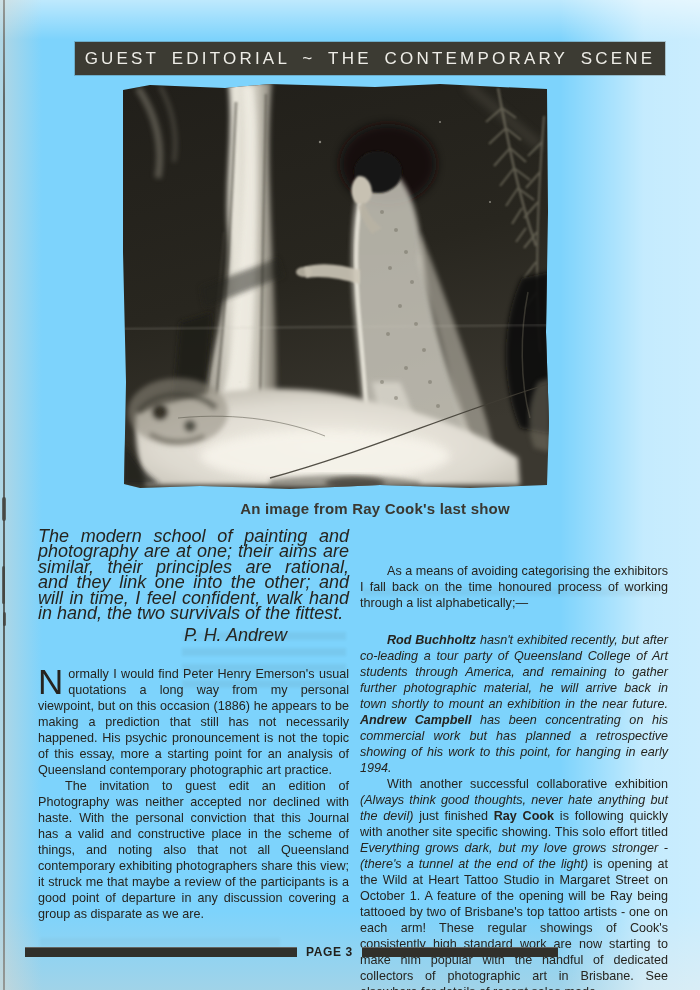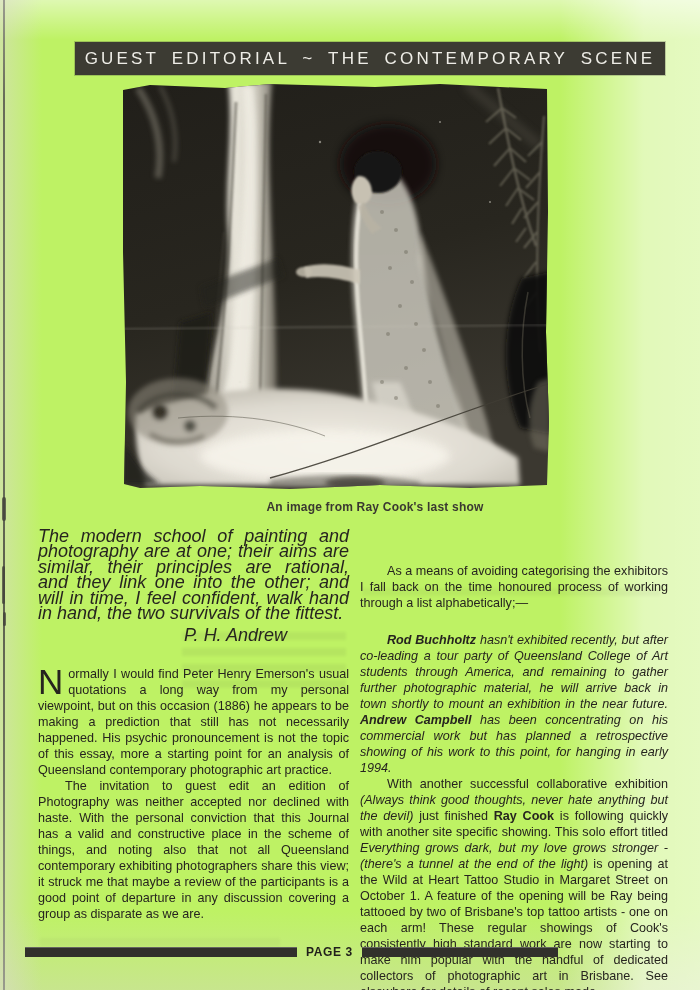--- a/index.html
+++ b/index.html
@@ -1,21 +1,21 @@
 <!DOCTYPE html>
 <html><head>
 <meta charset="utf-8">
 <style>
   html,body{margin:0;padding:0;}
   body{
     width:700px;height:990px;position:relative;overflow:hidden;
     background:#e3e1da;
     font-family:"Liberation Sans", sans-serif;
   }
-  .page{position:absolute;inset:0;background:#bef264;}
+  .page{position:absolute;inset:0;background:#7dd3fc;}
   .page-tint{
     position:absolute;inset:0;pointer-events:none;
     background:
       linear-gradient(90deg, rgba(220,217,208,.55) 0%, rgba(242,240,233,0) 6%),
       linear-gradient(90deg, rgba(0,0,0,0) 80%, rgba(255,255,255,.55) 92%, rgba(255,255,255,.6) 100%),
       linear-gradient(180deg, rgba(255,255,255,.5) 0%, rgba(255,255,255,0) 4%, rgba(0,0,0,0) 92%, rgba(214,211,203,.4) 100%);
   }
   .scan-edge{
     position:absolute;left:3px;top:0;width:2px;height:990px;opacity:.8;
     background:linear-gradient(180deg,#8a8984 0%,#4e4d48 10%,#5a5954 40%,#3f3e39 58%,#56554f 78%,#8a8984 100%);
@@ -33,21 +33,21 @@
   .header-title{
     color:#eeede7;font-size:17px;letter-spacing:3.2px;word-spacing:5px;
     white-space:nowrap;font-weight:400;
   }
 
   .photo-frame{position:absolute;left:120px;top:82px;width:430px;height:410px;}
   .photo-frame svg{display:block;width:100%;height:100%;}
 
   .caption{
     position:absolute;left:160px;top:500px;width:430px;text-align:center;
-    font-size:12px;font-weight:bold;color:#3a3831;letter-spacing:.2px;
+    font-size:15px;font-weight:bold;color:#3a3831;letter-spacing:.2px;
   }
 
   .col{position:absolute;font-size:12.6px;line-height:16px;text-align:justify;color:#26241f;}
   .col p{margin:0;}
   .col-left{left:38px;top:529px;width:311px;}
   .col-right{left:360px;top:534px;width:308px;margin-top:29px;}
   .quote{font-style:italic;font-size:18px;line-height:15.4px;}
   .attribution{font-style:italic;text-align:right;padding-right:62px;margin:7px 0 22px 0 !important;}
   .dropcap{float:left;font-size:35px;line-height:27px;padding:2px 5px 0 0;color:#26241f;}
   .indent{text-indent:27px;}

